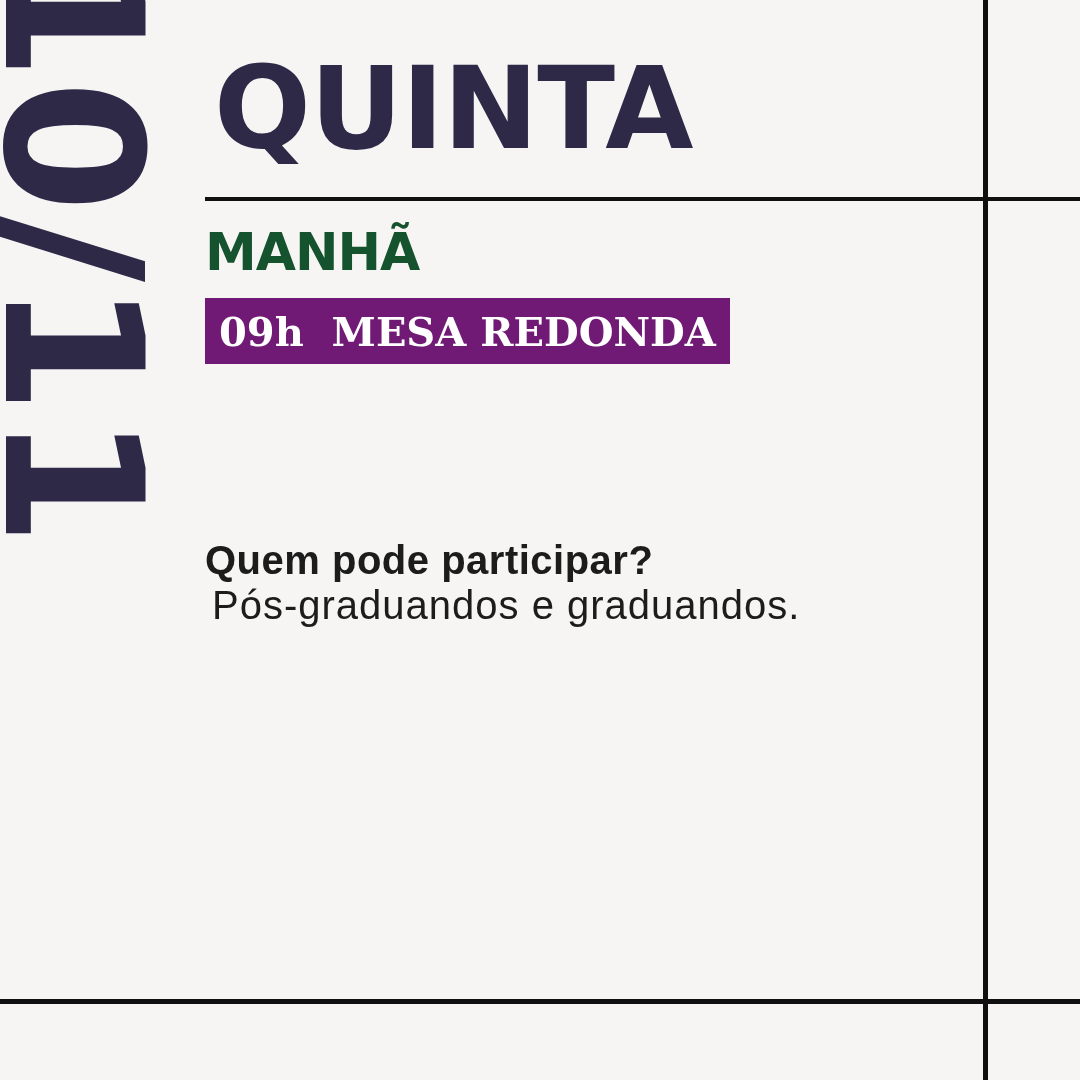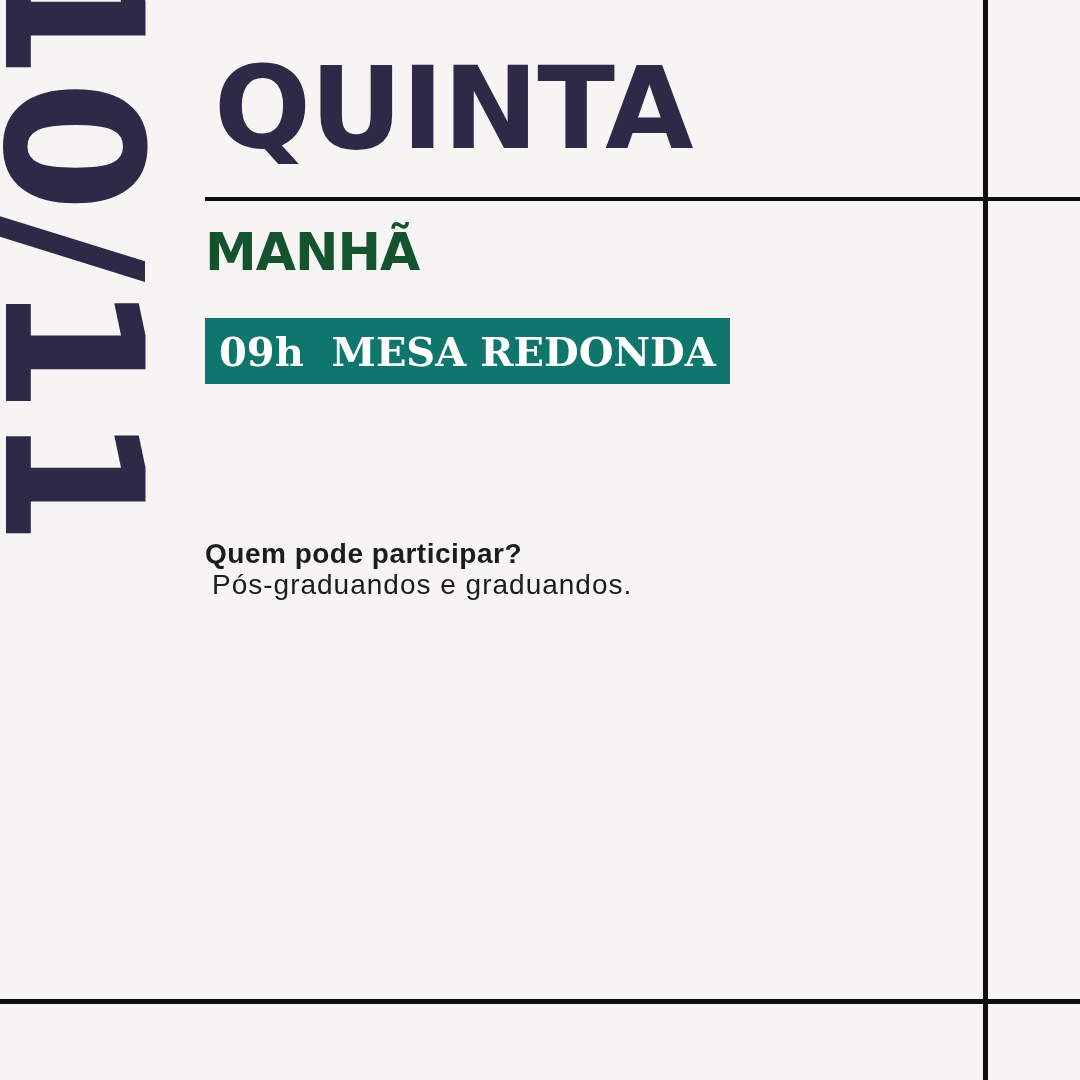--- a/index.html
+++ b/index.html
@@ -88,28 +88,27 @@
 
   
   .time-badge {
     position: absolute;
     left: 205px;
     top: 298px;
     height: 66px;
     display: inline-flex;
     align-items: center;
     padding: 0 14px;
-    background: #0f766e;
+    background: #701a75;
     color: #ffffff;
     font-family: "DejaVu Serif", serif;
     font-weight: bold;
     font-size: 40px;
     letter-spacing: 0;
     white-space: pre;
-    margin-top: 20px;
   }
 
   
   .event-title {
     position: absolute;
     left: 205px;
     top: 392px;
     width: 800px;
     font-family: "Liberation Sans", sans-serif;
     font-weight: 400;
@@ -118,21 +117,21 @@
     letter-spacing: 2.5px;
     color: #1c1c1c;
   }
 
   
   .audience {
     position: absolute;
     left: 205px;
     top: 538px;
     font-family: "Liberation Sans", sans-serif;
-    font-size: 28px;
+    font-size: 40px;
     line-height: 1.12;
     color: #1c1c1c;
   }
   .audience .question {
     font-weight: 700;
     letter-spacing: 0.5px;
   }
   .audience .answer {
     font-weight: 400;
     letter-spacing: 1px;

